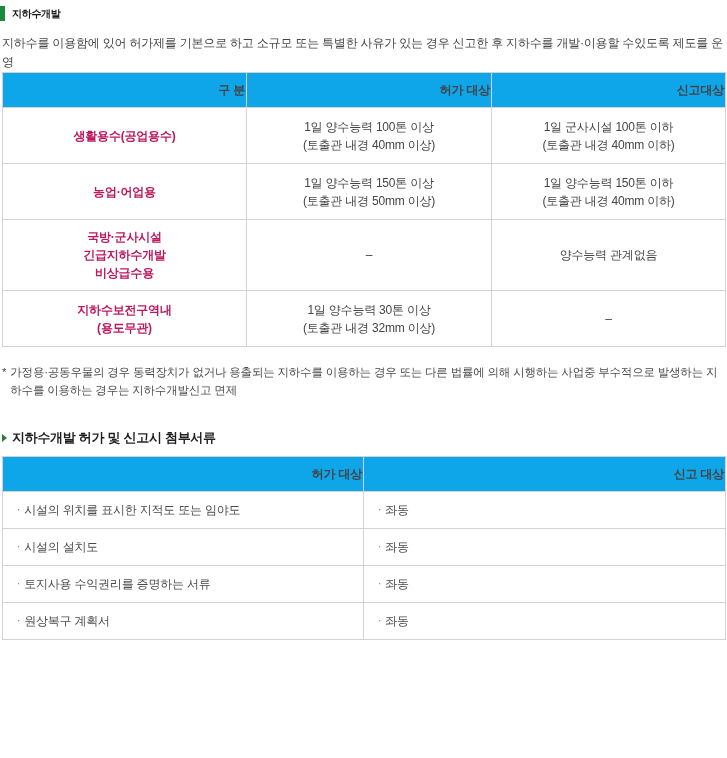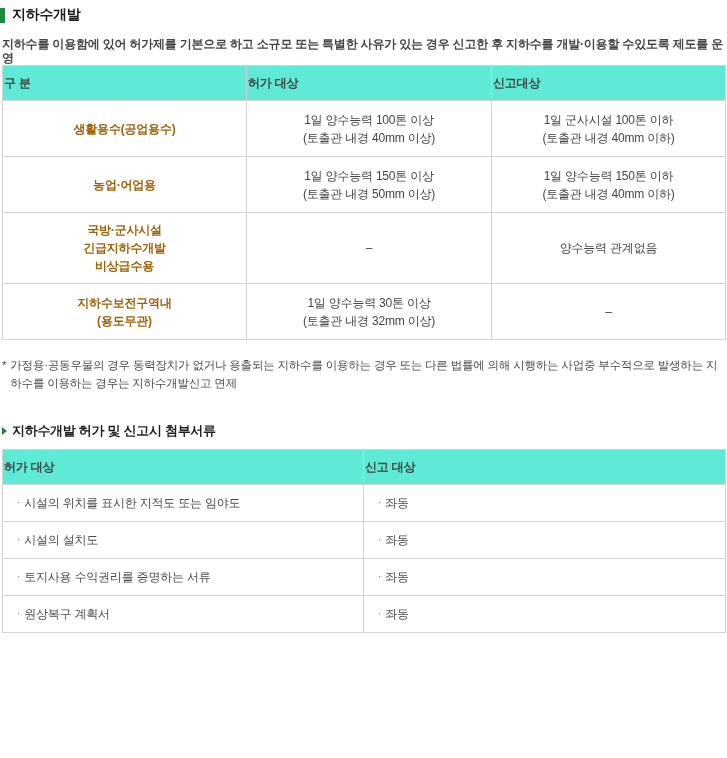--- a/index.html
+++ b/index.html
@@ -30,34 +30,33 @@
     padding: 0 0 0 0;
   }
   .main-heading .bar {
     width: 5px;
     height: 15px;
     background: #1a8a3c;
     margin-right: 7px;
     flex: none;
   }
   .main-heading .title {
-    font-size: 14px;
+    font-size: 10px;
     font-weight: bold;
     color: #1c1c1c;
     letter-spacing: -0.3px;
   }
 
   
   .intro {
     margin: 13px 2px 0 2px;
     font-size: 12px;
-    line-height: 14px;
+    line-height: 19px;
     color: #454545;
     letter-spacing: -0.2px;
-    font-weight: bold;
   }
 
   
   .sec-heading {
     display: flex;
     align-items: center;
     margin: 24px 0 9px 2px;
   }
   .sec-heading .tri {
     width: 0;
@@ -83,34 +82,34 @@
     table-layout: fixed;
   }
   table.t1 th, table.t1 td,
   table.t2 th, table.t2 td {
     border: 1px solid #d3d3d3;
     font-size: 12px;
     color: #444;
     letter-spacing: -0.2px;
   }
   table th {
-    background: #5eead4;
+    background: #0ea5e9;
     font-weight: bold;
     color: #333;
     height: 32px;
-    text-align: left;
+    text-align: right;
   }
   table.t1 td {
     text-align: center;
     line-height: 18px;
     padding: 8px 4px;
   }
   table.t1 td.cat {
     font-weight: bold;
-    color: #a16207;
+    color: #be185d;
     line-height: 18px;
   }
   table.t1 .sub {
     display: block;
   }
 
   
   .note {
     margin: 16px 2px 0 2px;
     font-size: 11.5px;

